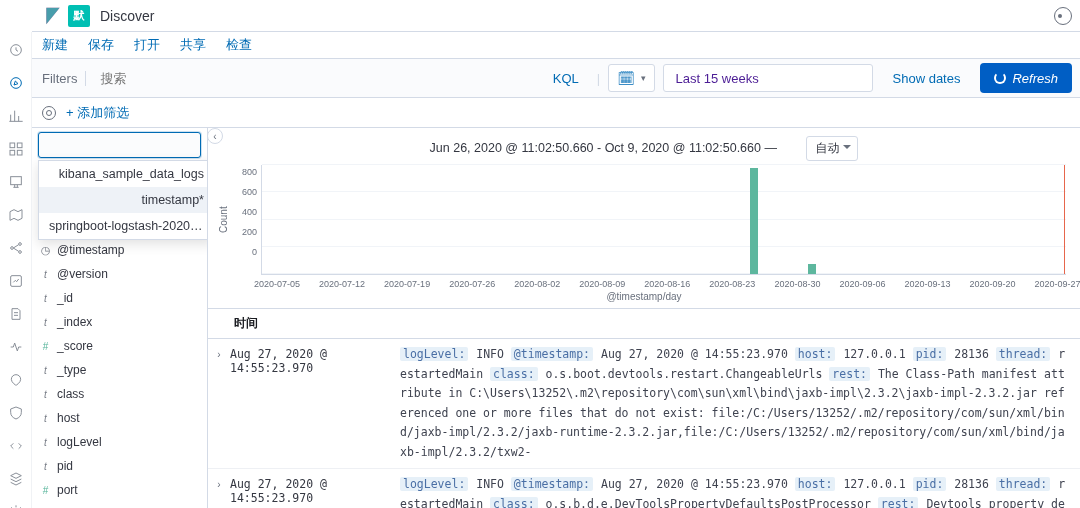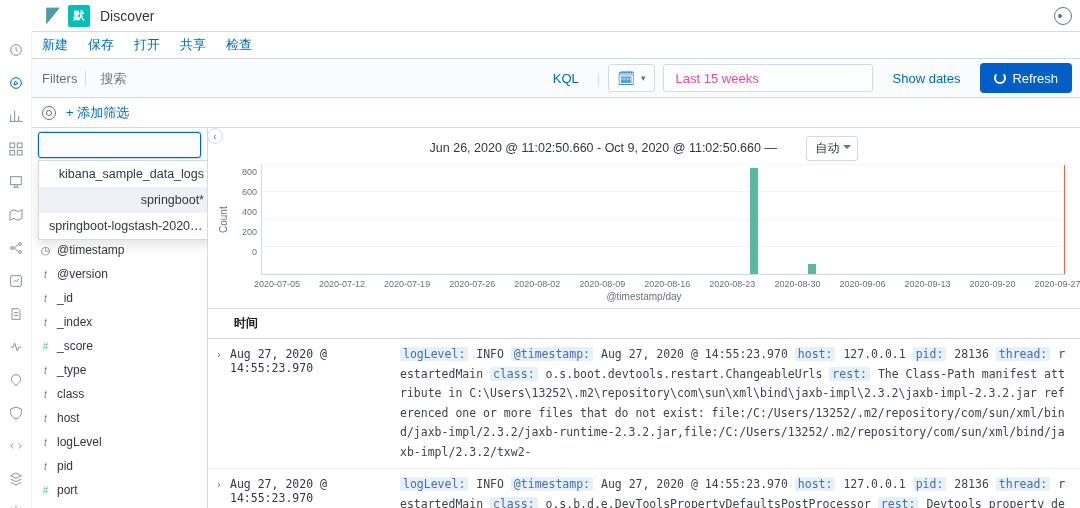--- a/index.html
+++ b/index.html
@@ -18,23 +18,23 @@
   .menu-row { height: 26px; display:flex; align-items:center; padding-left:40px; gap:20px; font-size:13px; }
   .menu-row a { color:#006bb4; text-decoration:none; }
 
   
   .query-row { height: 40px; display:flex; align-items:center; border-top:1px solid #d3dae6; border-bottom:1px solid #d3dae6; background:#fafbfd; padding:0 8px 0 40px; gap:8px;}
   .filters-lbl { color:#69707d; font-size:13px; padding-right:8px; border-right:1px solid #d3dae6; }
   .search-input { flex:1; border:none; background:transparent; font-size:13px; color:#69707d; outline:none; padding:4px 6px;}
   .kql { color:#006bb4; font-size:13px; padding:0 10px; }
   .date-btn { border:1px solid #d3dae6; background:#fff; height:28px; padding:0 8px; display:flex; align-items:center; gap:6px; border-radius:3px; color:#343741;}
   .date-cal { color:#006bb4; font-size:14px; }
-  .date-range { border:1px solid #d3dae6; background:#fff; height:28px; padding:0 12px; display:flex; align-items:center; border-radius:3px; color:#ec4899; width:210px;}
+  .date-range { border:1px solid #d3dae6; background:#fff; height:28px; padding:0 12px; display:flex; align-items:center; border-radius:3px; color:#4c1d95; width:210px;}
   .showdates { color:#006bb4; padding:0 12px; font-size:13px;}
-  .refresh-btn { background:#005ec4; color:#fff; border:none; height:30px; padding:0 14px; border-radius:4px; display:flex; align-items:center; gap:6px; font-size:13px; }
+  .refresh-btn { background:#005ec4; color:#fff; border:none; height:30px; padding:0 14px; border-radius:4px; display:flex; align-items:center; gap:6px; font-size:13px;font-style:italic; }
   .refresh-icon { display:inline-block; width:12px; height:12px; border:2px solid #fff; border-radius:50%; border-top-color:transparent; }
 
   
   .opts-row { height: 30px; display:flex; align-items:center; padding-left:40px; gap:10px; font-size:13px; border-bottom:1px solid #d3dae6;}
   .gear-icon { width:14px; height:14px; border:1.5px solid #69707d; border-radius:50%; position:relative;}
   .gear-icon:before{content:"";position:absolute;inset:3px;border:1px solid #69707d;border-radius:50%;}
   .add-filter { color:#006bb4; }
 
   
   .main { display:flex; position:absolute; top:128px; left:0; right:0; bottom:0; }
@@ -200,21 +200,21 @@
     <span class="gear-icon"></span>
     <span class="add-filter">+ 添加筛选</span>
   </div>
 
   <div class="main">
 
     <div class="left-panel">
       <input class="pattern-input" style="">
       <div class="dropdown" id="idx-dd">
           <div>kibana_sample_data_logs</div>
-          <div class="sel">springboot*</div>
+          <div class="sel">timestamp*</div>
           <div>springboot-logstash-2020.08.27</div>
         </div>
 
       <ul class="fields" id="fields-list" style="margin-top:76px;">
           <li>
             <span class="ft ft-clock">◷</span>
             <span>@timestamp</span>
           </li>
           <li>
             <span class="ft" style="font-style: italic;">t</span>

